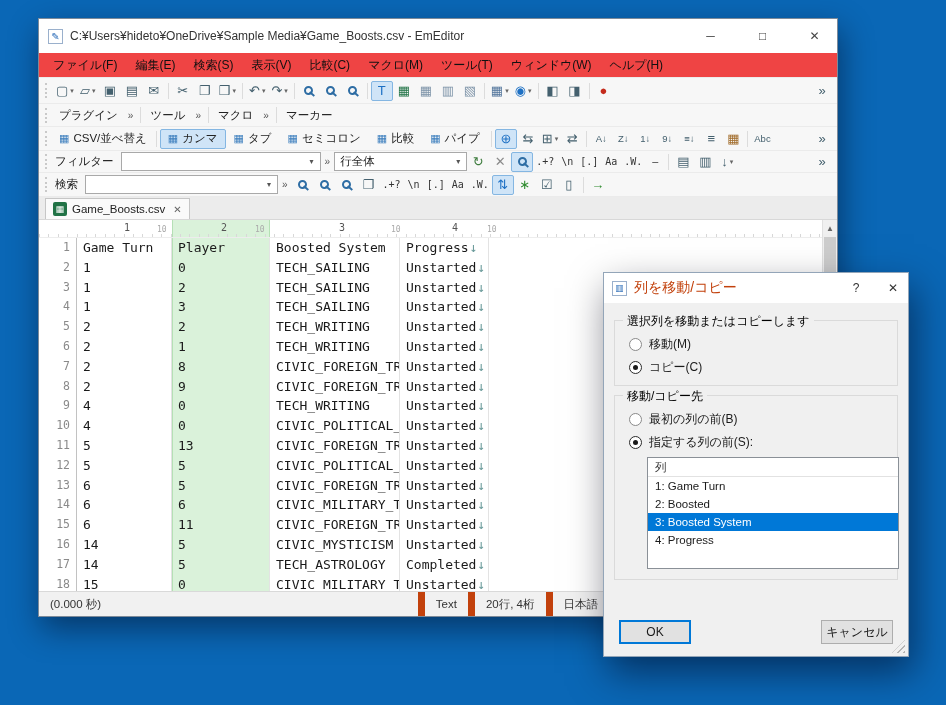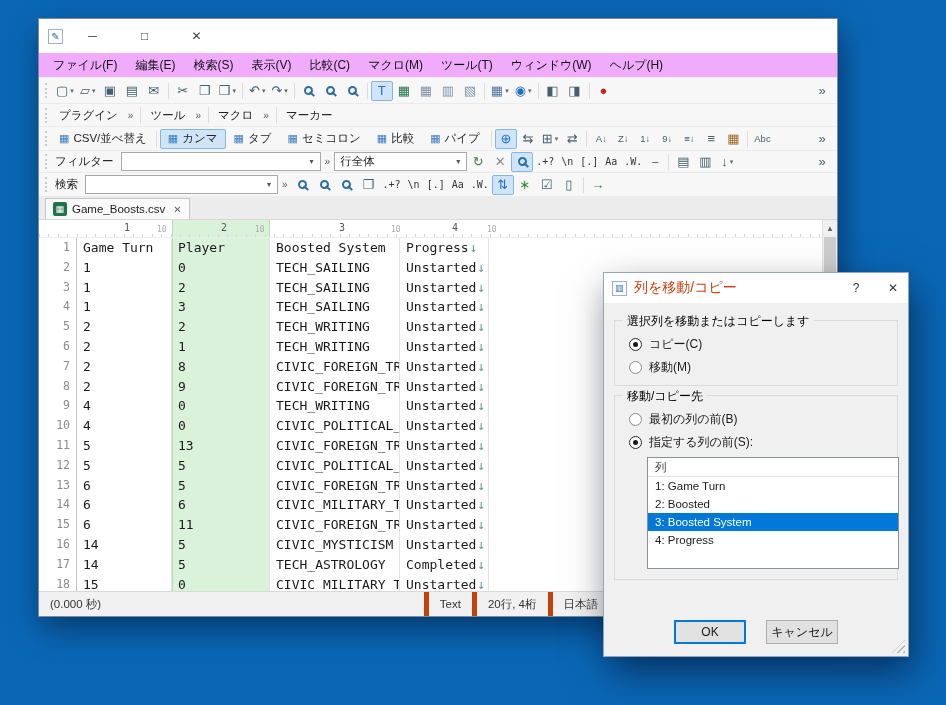--- a/index.html
+++ b/index.html
@@ -9,21 +9,21 @@
   
   .window{position:absolute;left:38px;top:18px;width:800px;height:599px;background:#f7f7f7;
           border:1px solid #7d8a99;box-shadow:3px 12px 30px rgba(0,0,15,.45);
           display:flex;flex-direction:column}
   .titlebar{height:34px;background:#fff;display:flex;align-items:center;padding-left:9px;gap:7px;flex:none}
   .app-icon{width:15px;height:15px;border:1px solid #9ab0cc;background:#fff;color:#2b6cb8;
             font-size:10px;display:flex;align-items:center;justify-content:center;flex:none}
   .title-text{font-size:12px;color:#333;flex:1;white-space:nowrap;overflow:hidden}
   .win-btn{width:45px;height:100%;display:flex;align-items:center;justify-content:center;
            font-size:12px;color:#444;flex:none}
-  .menubar{height:25px;background:#f0abfc;display:flex;align-items:center;padding-left:5px;
+  .menubar{height:25px;background:#ef4444;display:flex;align-items:center;padding-left:5px;
            border-bottom:1px solid #ececec;flex:none}
   .menu-item{padding:0 9px;font-size:12px;height:100%;display:flex;align-items:center;color:#111}
 
   .toolbar{display:flex;align-items:center;background:#f7f7f7;border-bottom:1px solid #ebebeb;
            padding:0 4px;flex:none;white-space:nowrap}
   .tb1{height:26px}.tb2{height:23px}.tb3{height:24px}.tb4{height:22px}.tb5{height:24px}
   .grip{width:3px;height:15px;border-left:2px dotted #c9c9c9;margin:0 5px 0 2px;flex:none}
   .tbtn{min-width:22px;height:20px;display:flex;align-items:center;justify-content:center;
         font-size:13px;color:#44606e;border:1px solid transparent;border-radius:2px;padding:0 2px;flex:none}
   .tbtn.active{background:#cfe4f7;border-color:#84b6e2}
@@ -72,21 +72,21 @@
   .c0{width:95px}.c1{width:98px}.c2{width:130px}.c3{width:89px}
   .nl{color:#6b9b9b;margin-left:1px}
   .vscroll{position:absolute;right:0;top:0;bottom:0;width:15px;background:#f0f0f0;z-index:2;
            border-left:1px solid #e0e0e0}
   .varrow{height:16px;display:flex;align-items:center;justify-content:center;font-size:8px;color:#666}
   .varrow.bottom{position:absolute;bottom:0;left:0;right:0}
   .vthumb{position:absolute;left:1px;right:1px;top:17px;height:312px;background:#cdcdcd}
 
   .statusbar{height:25px;background:#f1f1f1;border-top:1px solid #d9d9d9;display:flex;align-items:center;
              font-size:11.5px;color:#333;flex:none}
-  .ssec{height:100%;display:flex;align-items:center;padding:0 11px;border-left:5px solid #c2410c}
+  .ssec{height:100%;display:flex;align-items:center;padding:0 11px;border-left:7px solid #c2410c}
   .ssec.first{border-left:none;flex:1}
   .ssec.filler{width:228px}
   .status-items{display:flex;height:100%}
 
   
   .dialog{position:absolute;left:603px;top:272px;width:306px;height:385px;background:#f0f0f0;
           border:1px solid #93a5b8;box-shadow:5px 16px 36px rgba(0,0,20,.5);
           display:flex;flex-direction:column;z-index:50}
   .dlg-title{height:30px;background:#fff;display:flex;align-items:center;padding-left:8px;gap:7px;flex:none}
   .dlg-icon{width:15px;height:15px;border:1px solid #9ab0cc;background:#fff;color:#2b6cb8;font-size:9px;
@@ -100,35 +100,36 @@
   .radio-row{display:flex;align-items:center;gap:7px;height:23px;font-size:12px;color:#1a1a1a;padding-left:6px}
   .radio{width:13px;height:13px;border:1px solid #8a8a8a;border-radius:50%;background:#fff;position:relative;flex:none}
   .radio.checked{border-color:#2b2b2b}
   .radio.checked::after{content:"";position:absolute;left:3px;top:3px;right:3px;bottom:3px;
                         background:#1a1a1a;border-radius:50%}
   .dlg-list{width:252px;height:112px;margin:3px 0 4px 24px;background:#fff;border:1px solid #8a9097;
             font-size:11.5px;color:#1a1a1a;overflow:hidden}
   .list-header{height:19px;display:flex;align-items:center;padding-left:7px;border-bottom:1px solid #e2e2e2;color:#333}
   .list-item{height:18px;display:flex;align-items:center;padding-left:7px}
   .list-item.selected{background:#0078d7;color:#fff}
-  .dlg-buttons{flex:none;display:flex;justify-content:center;gap:20px;padding:0 15px 12px}
+  .dlg-buttons{flex:none;display:flex;justify-content:space-between;gap:20px;padding:0 15px 12px}
   .btn{width:72px;height:24px;background:#e1e1e1;border:1px solid #adadad;font-size:12px;color:#1a1a1a;
        display:flex;align-items:center;justify-content:center}
   .btn.default{border:2px solid #0078d7}
   .resize-grip{position:absolute;right:3px;bottom:3px;width:13px;height:13px;
                background:repeating-linear-gradient(315deg,#b5b5b5 0 1.5px,transparent 1.5px 4.5px);
                clip-path:polygon(100% 0,100% 100%,0 100%)}
 </style>
 </head>
 <body>
 
 <div class="window">
 
   <div class="titlebar">
     <span class="app-icon">✎</span>
+    <span class="title-text">C:¥Users¥hideto¥OneDrive¥Sample Media¥Game_Boosts.csv - EmEditor</span>
     <div class="win-btn">─</div>
     <div class="win-btn">□</div>
     <div class="win-btn">✕</div>
   </div>
 
   <div class="menubar">
       <div class="menu-item">ファイル(F)</div>
       <div class="menu-item">編集(E)</div>
       <div class="menu-item">検索(S)</div>
       <div class="menu-item">表示(V)</div>
@@ -604,26 +605,26 @@
     <span class="dlg-icon">▥</span>
     <span class="dlg-title-text">列を移動/コピー</span>
     <div class="dlg-tbtn">?</div>
     <div class="dlg-tbtn">✕</div>
   </div>
 
   <div class="dlg-body">
     <div class="grp">
       <span class="grp-label">選択列を移動またはコピーします</span>
       <div class="radio-row">
+        <span class="radio"></span>
+        <span>移動(M)</span>
+      </div>
+      <div class="radio-row">
         <span class="radio checked"></span>
         <span>コピー(C)</span>
-      </div>
-      <div class="radio-row">
-        <span class="radio"></span>
-        <span>移動(M)</span>
       </div>
     </div>
 
     <div class="grp">
       <span class="grp-label">移動/コピー先</span>
       <div class="radio-row">
         <span class="radio"></span>
         <span>最初の列の前(B)</span>
       </div>
       <div class="radio-row">

